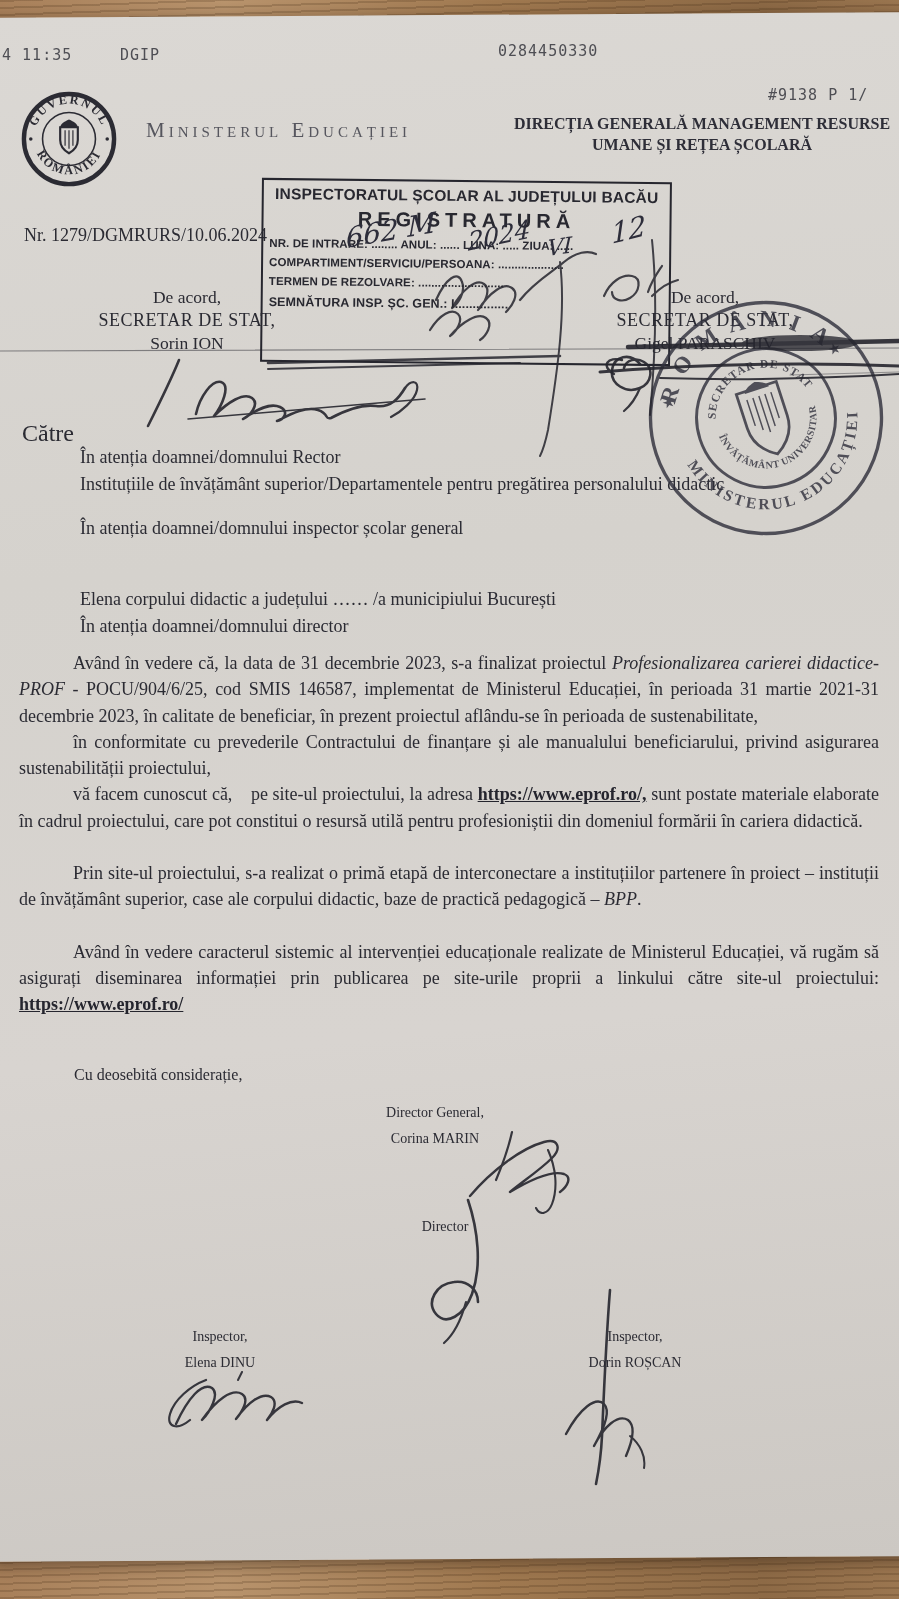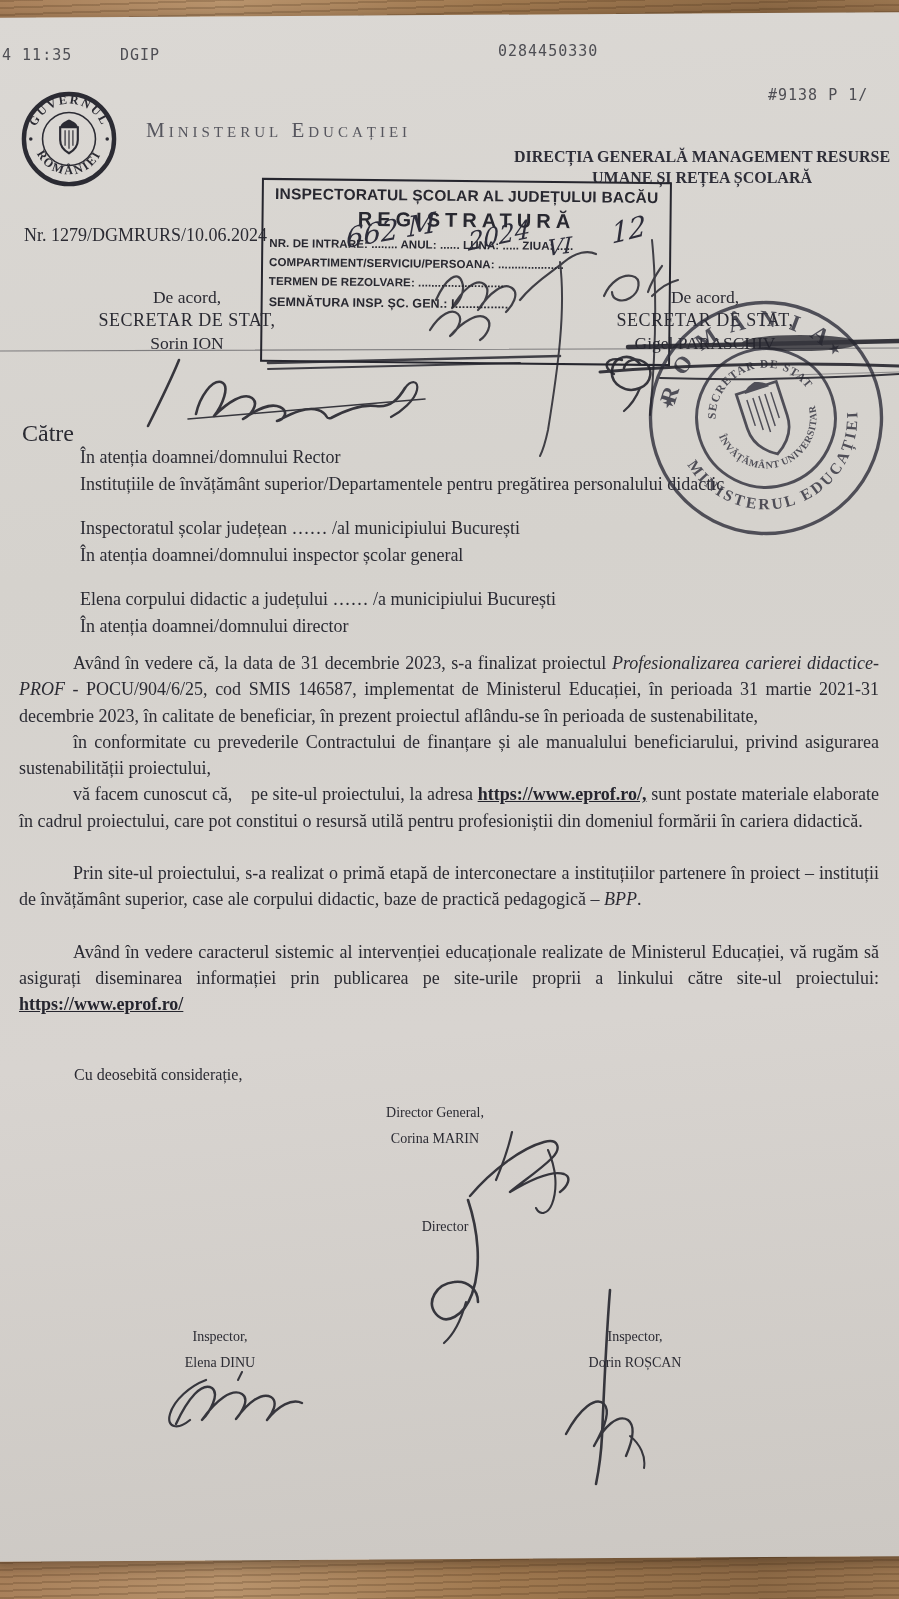--- a/index.html
+++ b/index.html
@@ -10,21 +10,21 @@
       linear-gradient(90deg,#a8805a 0%,#b8936c 25%,#a07950 55%,#8d6a46 85%,#9b7650 100%);}
   .paper{position:absolute;left:-14px;right:-14px;top:15px;bottom:40px;
     background:linear-gradient(175deg,#dbd8d4 0%,#d5d2cd 35%,#d8d4d0 65%,#ccc8c3 100%);
     transform:rotate(-0.35deg);box-shadow:0 4px 16px rgba(30,18,8,.45);}
   .content{position:absolute;inset:0;color:#2b2b33;}
   .abs{position:absolute;}
   
   .fax{font-family:"DejaVu Sans Mono",monospace;font-size:15px;color:#4e4e54;letter-spacing:1px;}
   
   .ministry{font-size:21px;color:#56565e;letter-spacing:4px;font-variant:small-caps;}
-  .directorate{width:378px;text-align:center;font-weight:700;font-size:16px;line-height:21px;color:#2e2e38;margin-top:33px;}
+  .directorate{width:378px;text-align:center;font-weight:700;font-size:16px;line-height:21px;color:#2e2e38;}
   .refnum{font-size:18px;}
   
   .regbox{left:261px;top:180px;width:406px;height:180px;border:2.5px solid #26262e;
     transform:rotate(0.6deg);font-family:"Liberation Sans",sans-serif;font-weight:700;color:#282830;}
   .regbox .ttl{margin-top:5px;text-align:center;font-size:15.5px;letter-spacing:.2px;}
   .regbox .sub{margin-top:4px;text-align:center;font-size:20px;letter-spacing:5px;}
   .regbox .row{margin:7px 4px 0 6px;font-size:11.5px;letter-spacing:.1px;white-space:nowrap;}
   .regbox .row.sig{font-size:12.5px;margin-top:8px;}
   .hw{font-family:"DejaVu Serif",serif;font-style:italic;color:#2d2d3a;transform-origin:left bottom;}
   
@@ -115,21 +115,20 @@
       <div class="role">SECRETAR DE STAT,</div>
       <div>Gigel PARASCHIV</div>
     </div>
 
     <div class="abs kicker" style="left:22px;top:420px;">Către</div>
     <div class="abs recip" style="top:444px;">
       <div>În atenția doamnei/domnului Rector</div>
       <div>Instituțiile de învățământ superior/Departamentele pentru pregătirea personalului didactic</div>
     </div>
     <div class="abs recip" style="top:515px;">
-      <div>Inspectoratul școlar județean …… /al municipiului București</div>
       <div>În atenția doamnei/domnului inspector școlar general</div>
     </div>
     <div class="abs recip" style="top:586px;">
       <div>Elena corpului didactic a județului …… /a municipiului București</div>
       <div>În atenția doamnei/domnului director</div>
     </div>
 
     <div class="abs bodytext" style="top:650px;">
       <p><span>Având în vedere că, la data de 31 decembrie 2023, s-a finalizat proiectul </span><i>Profesionalizarea carierei didactice-PROF</i><span> - POCU/904/6/25, cod SMIS 146587, implementat de Ministerul Educației, în perioada 31 martie 2021-31 decembrie 2023, în calitate de beneficiar, în prezent proiectul aflându-se în perioada de sustenabilitate,</span></p>
       <p>în conformitate cu prevederile Contractului de finanțare și ale manualului beneficiarului, privind asigurarea sustenabilității proiectului,</p>

